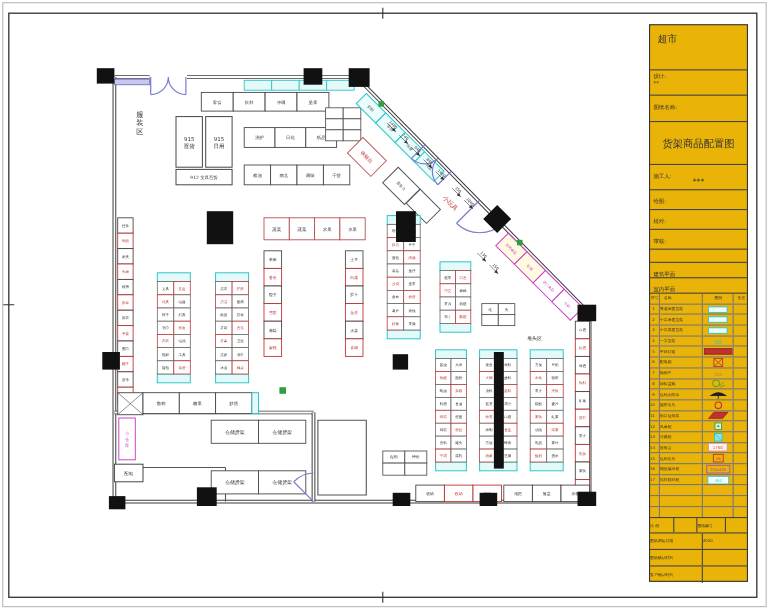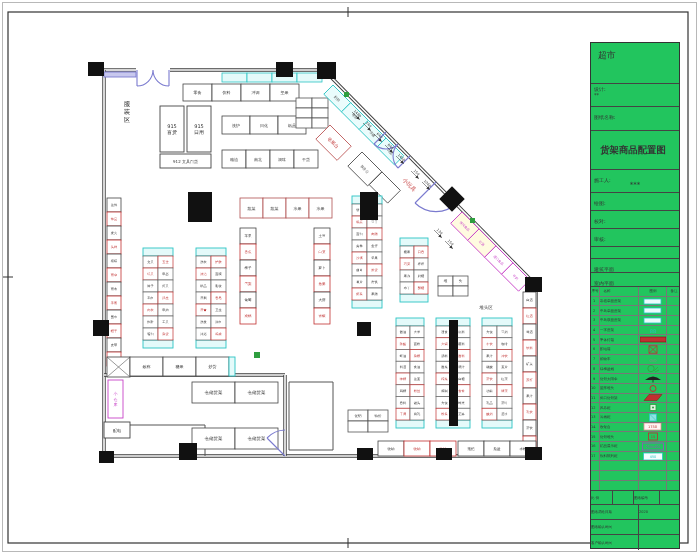--- a/index.html
+++ b/index.html
@@ -1,26 +1,26 @@
 <!DOCTYPE html>
 <html><head>
 <meta charset="utf-8">
 <style>
   html,body{margin:0;padding:0;width:700px;height:555px;background:#fff;overflow:hidden;
     font-family:"DejaVu Sans","Liberation Sans",sans-serif;}
   .sheet{position:absolute;inset:0;width:700px;height:555px;}
   #plan-svg{position:absolute;left:0;top:0;}
   
   .tb{position:absolute;left:590px;top:22px;width:90px;height:507px;border:1px solid #333;
-      box-sizing:border-box;color:#333;background:#22c55e;margin-top:20px;}
+      box-sizing:border-box;color:#333;background:#eab308;}
   .tb-row{border-bottom:1px solid #444;box-sizing:border-box;position:relative;overflow:hidden;}
   .lbl{display:inline-block;font-size:8px;transform:scale(.62);transform-origin:0 0;white-space:nowrap;color:#333;}
   .tb-store{height:41px;} .tb-store .lbl{font-size:11px;transform:scale(.8);margin:6px 0 0 7px;}
   .tb-design{height:23px;} .tb-sheetname{height:24px;}
-  .tb-title{height:39px;display:flex;align-items:center;justify-content:flex-start;font-weight:bold;}
+  .tb-title{height:39px;display:flex;align-items:center;justify-content:center;}
   .tb-title .lbl{font-size:12px;transform:scale(.78);transform-origin:center;}
   .tb-builder{height:23px;}
   .tb-val-center{position:absolute;left:0;right:0;top:11px;text-align:center;font-size:7px;color:#333;}
   .tb-small{height:18px;} .tb-empty{height:12px;} .tb-plan{height:14px;}
   .tb-small .lbl,.tb-plan .lbl{margin:2px 0 0 3px;}
   .tb-design .lbl,.tb-sheetname .lbl,.tb-builder .lbl{margin:2px 0 0 3px;}
   
   .lg{height:204px;border-bottom:1px solid #444;box-sizing:border-box;}
   .lg-row{display:flex;height:9.7px;border-bottom:.5px solid #777;box-sizing:border-box;align-items:center;}
   .lg-row:last-child{border-bottom:none;}

